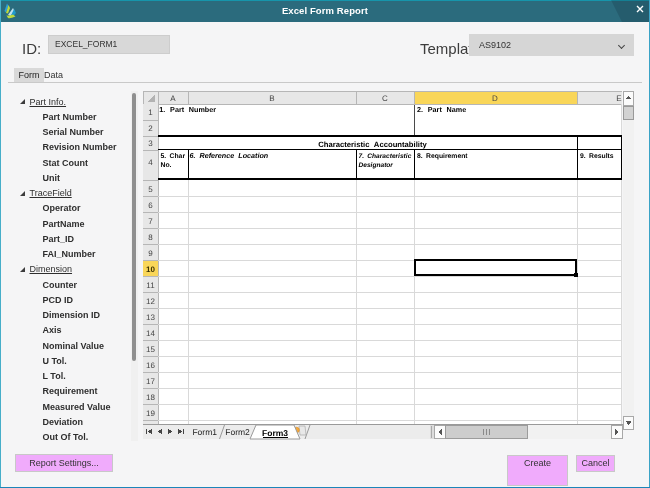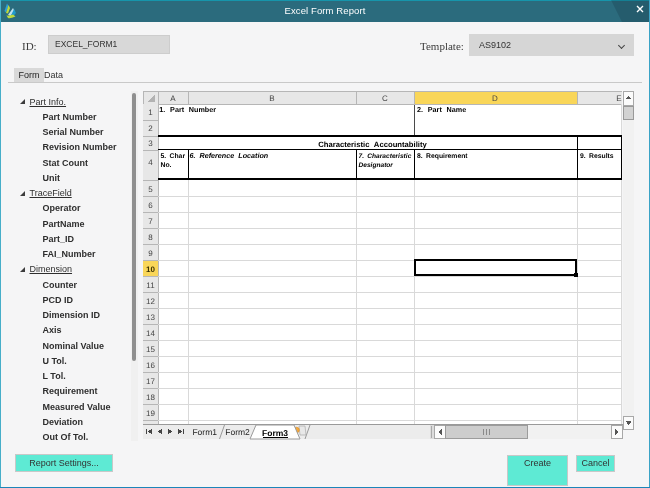--- a/index.html
+++ b/index.html
@@ -5,43 +5,43 @@
   * { margin:0; padding:0; box-sizing:border-box; }
   html,body { width:650px; height:488px; overflow:hidden; }
   body { font-family:"Liberation Sans", sans-serif; position:relative; background:#f5f5f6; }
   .abs { position:absolute; }
   
   #brdL { left:0; top:0; width:1px; height:488px; background:#46aec9; z-index:50; }
   #brdR { left:649px; top:0; width:1px; height:488px; background:#3aa3c6; z-index:50; }
   #brdB { left:0; top:487px; width:650px; height:1px; background:#1b85b9; z-index:50; }
   
   #titlebar { left:0; top:0; width:650px; height:22px; background:#2b6b7d; border-top:1px solid #1695ab; }
-  #title { width:650px; top:5px; text-align:center; color:#fff; font-size:9.5px; font-weight:normal; letter-spacing:0.1px; }
+  #title { width:650px; top:5px; text-align:center; color:#fff; font-size:9.5px; font-weight:bold; letter-spacing:0.1px; }
   #closezone { left:611px; top:0; width:39px; height:22px; background:rgba(10,30,38,0.18); clip-path:polygon(0 0,39px 0,39px 22px,11px 22px); }
   
-  .lbl { font-size:11px; color:#3c3c3c;font-family:Liberation Serif, serif; }
+  .lbl { font-size:15px; color:#3c3c3c; }
   #idlbl { left:22px; top:40px; }
   #idfield { left:48px; top:35px; width:122px; height:19px; background:#d8d8d8; border:1px solid #cdcdcd; font-size:8.5px; color:#333; line-height:17px; padding-left:6px; }
   #tpllbl { left:420px; top:40px; }
   #combo { left:469px; top:34px; width:165px; height:22px; background:#d6d6d6; font-size:9px; color:#333; line-height:22px; padding-left:10px; }
   #chev { left:619px; top:42.5px; width:5px; height:5px; border-left:1.1px solid #444; border-bottom:1.1px solid #444; transform:rotate(-45deg); }
   
   #tabform { left:14px; top:68px; width:30px; height:14px; background:#d9d9d9; font-size:9px; color:#222; text-align:center; line-height:15px; }
   #tabdata { left:44px; top:68px; width:36px; height:15px; font-size:9px; color:#333; text-align:left; line-height:15px; }
   #tabline { left:8px; top:82px; width:634px; height:1px; background:#c9c9c9; }
   
   .ti { position:absolute; height:15px; line-height:15px; font-size:9px; color:#2e2e2e; white-space:nowrap; }
   .tp { left:29.5px;text-decoration:underline; }
   .tc { left:42.5px;font-weight:bold; }
   .tri { position:absolute; left:19.5px; width:0; height:0; border-left:5px solid transparent; border-bottom:5px solid #3c3c3c; }
   
   #tsTrack { left:131px; top:91px; width:7px; height:350px; background:#f0f0f0; }
   #tsThumb { left:132px; top:93px; width:4px; height:268px; background:#8f8f8f; border-radius:2px; }
   
-  .btn { position:absolute; background:#5eead4; border:1px solid #c8c8c8; font-size:9px; color:#333; text-align:center; }
+  .btn { position:absolute; background:#f0abfc; border:1px solid #c8c8c8; font-size:9px; color:#333; text-align:center; }
   #bset { left:15px; top:454px; width:98px; height:18px; line-height:16px; }
   #bcreate { left:507px; top:455px; width:61px; height:31px; line-height:15px; }
   #bcancel { left:576px; top:455px; width:39px; height:17px; line-height:15px; }
 </style>
 </head>
 <body>
   <div class="abs" id="titlebar"></div>
   <div class="abs" id="closezone"></div>
   <div class="abs" id="title">Excel Form Report</div>
   <svg class="abs" style="left:4px;top:3px;" width="14" height="16" viewBox="0 0 14 16">

